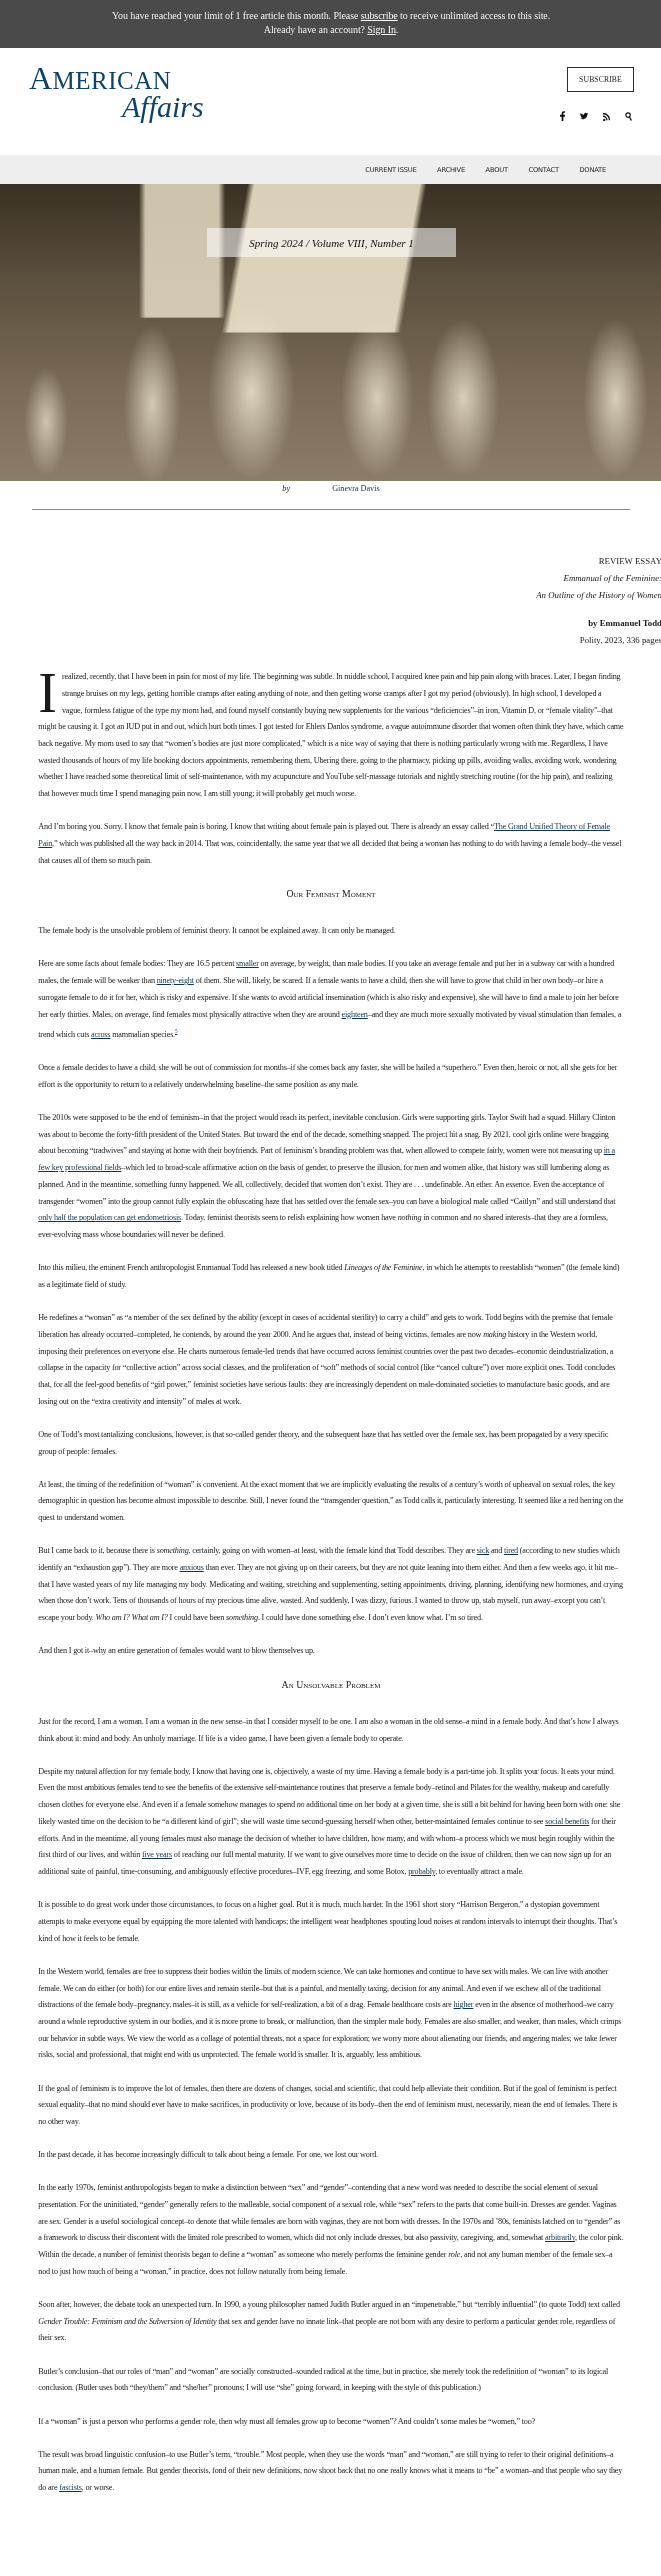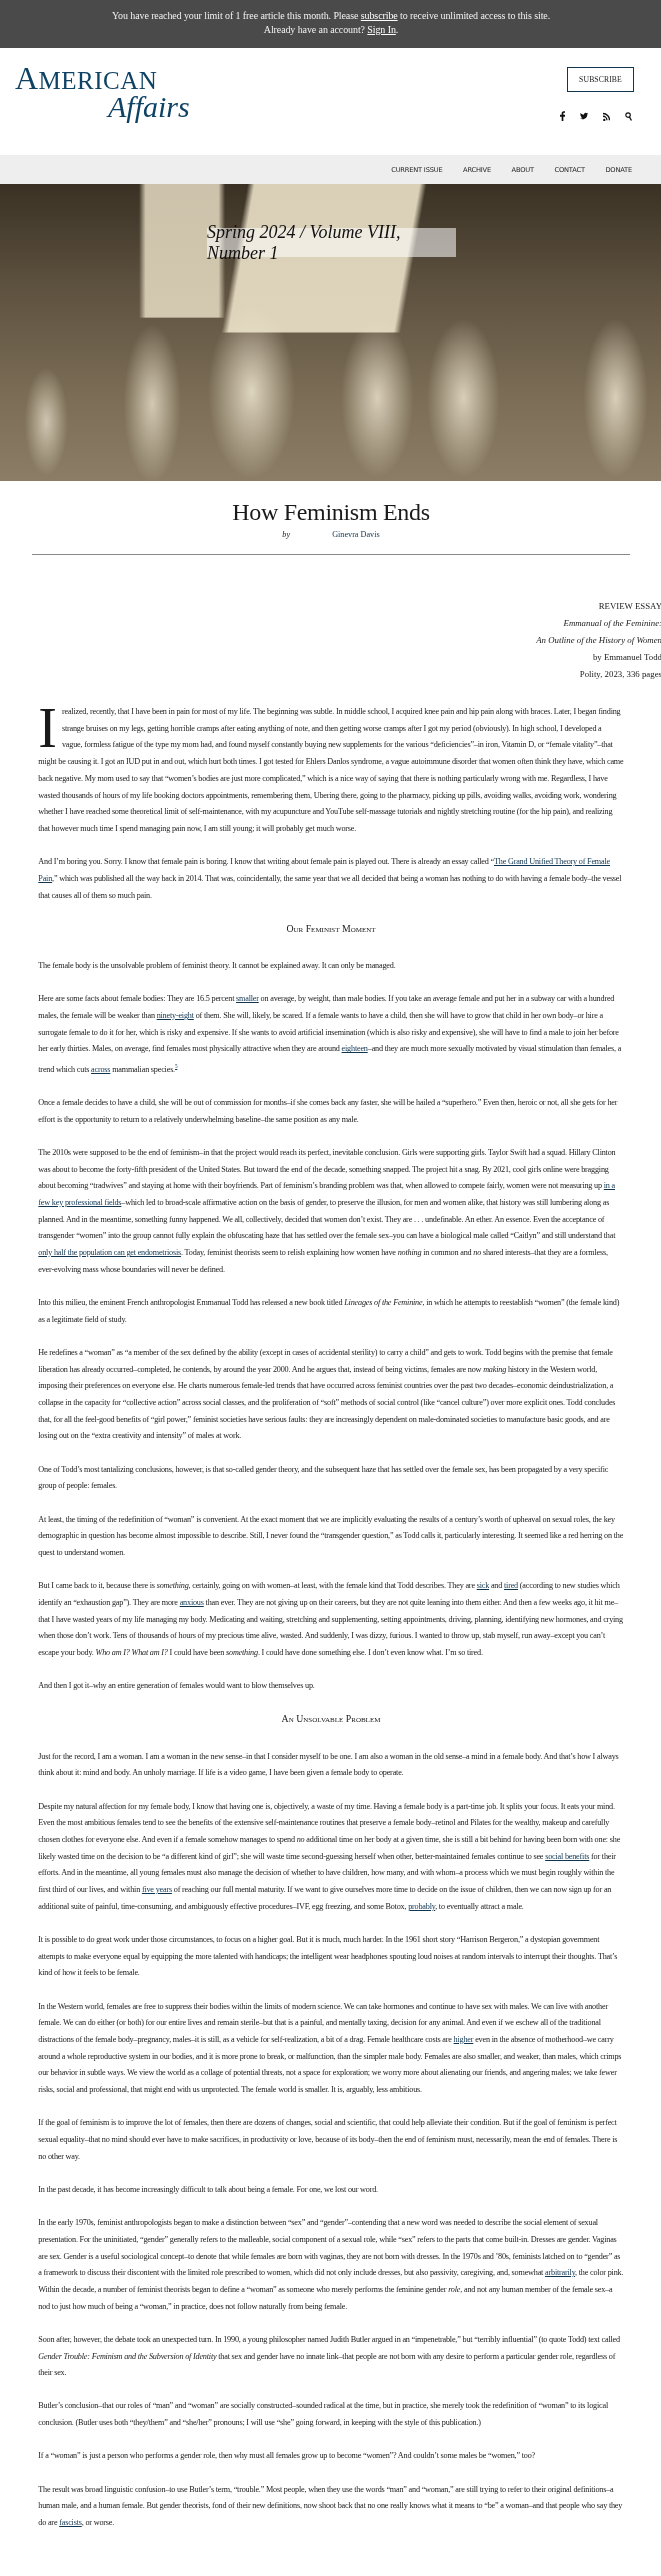--- a/index.html
+++ b/index.html
@@ -5,56 +5,56 @@
   * { box-sizing: border-box; margin: 0; padding: 0; }
   html, body { width: 662px; background: #ffffff; }
   body { font-family: "Liberation Serif", "DejaVu Serif", serif; color: #1a1a1a; height: 3091px; overflow: hidden; }
 
   
   .paywall { height: 48px; background: #4a4a4a; color: #f2f2f2; text-align: center; font-size: 10px; line-height: 14px; padding-top: 8.8px; letter-spacing: -0.1px; }
   .paywall a { color: #ffffff; text-decoration: underline; }
 
   
   .header { position: relative; height: 107px; background: #fff; }
-  .logo { position: absolute; left: 15px; top: 14.4px; color: #0f4366; line-height: 1; }
+  .logo { position: absolute; left: 29px; top: 14.4px; color: #0f4366; line-height: 1; }
   .logo .l1 { font-size: 32px; letter-spacing: 0.5px; font-family: "Liberation Serif", serif; display: block; }
   .logo .l1 .small { font-size: 25px; }
   .logo .l2 { font-size: 30px; font-style: italic; display: block; margin-left: 93px; margin-top: -2.1px; }
   .subscribe-btn { position: absolute; right: 28px; top: 19px; width: 67px; height: 25px; border: 0.5px solid #0f3550; background: #fff; color: #222; font-family: "Liberation Serif", serif; font-size: 7.7px; letter-spacing: 0.1px; display: flex; align-items: center; justify-content: center; cursor: pointer; }
   .social { position: absolute; right: 29px; top: 63px; display: flex; gap: 14px; }
   .social span { width: 8.2px; height: 10.3px; display: flex; align-items: center; justify-content: center; cursor: pointer; }
 
   
-  .nav { height: 29px; background: #eeeeee; display: flex; justify-content: flex-end; align-items: center; padding-right: 30px; gap: 20.6px; }
+  .nav { height: 29px; background: #eeeeee; display: flex; justify-content: flex-end; align-items: center; padding-right: 56px; gap: 20.6px; }
   .nav a { font-family: "DejaVu Sans", sans-serif; font-size: 6.7px; color: #222; text-decoration: none; letter-spacing: -0.2px; }
 
   
   .hero { position: relative; height: 297px; overflow: hidden;
     background:
       radial-gradient(ellipse 62px 124px at 38% 70%, rgba(240,232,210,0.85), transparent 70%),
       radial-gradient(ellipse 52px 113px at 57% 72%, rgba(240,232,210,0.8), transparent 70%),
       radial-gradient(ellipse 52px 113px at 70% 72%, rgba(240,232,210,0.8), transparent 70%),
       radial-gradient(ellipse 46px 113px at 93% 72%, rgba(240,232,210,0.8), transparent 70%),
       radial-gradient(ellipse 41px 113px at 23% 74%, rgba(240,232,210,0.75), transparent 70%),
       radial-gradient(ellipse 31px 77px at 7% 80%, rgba(240,232,210,0.7), transparent 70%),
       linear-gradient(100deg, transparent 36%, rgba(235,225,200,0.9) 37%, rgba(235,225,200,0.9) 61%, transparent 62%) 0 0 / 100% 50% no-repeat,
       linear-gradient(90deg, transparent 21%, rgba(230,220,195,0.85) 22%, rgba(230,220,195,0.85) 33%, transparent 34%) 0 0 / 100% 45% no-repeat,
       linear-gradient(180deg, #3a3124 0%, #5e5240 35%, #7a6c55 70%, #8c7e66 100%);
   }
-  .hero-label { position: absolute; left: 207px; top: 44px; width: 249px; height: 29px; background: rgba(255,255,255,0.55); display: flex; align-items: center; justify-content: center; font-style: italic; font-size: 18px; color: #111; }
+  .hero-label { position: absolute; left: 207px; top: 44px; width: 249px; height: 29px; background: rgba(255,255,255,0.55); display: flex; align-items: center; justify-content: center; font-style: italic; font-size: 11px; color: #111; }
 
   
   .title-block { text-align: center; }
   .title { font-size: 24px; font-weight: normal; margin-top: 17px; line-height: 1.2; letter-spacing: -0.3px; }
   .byline { font-size: 8.2px; margin-top: 3.1px; color: #0f3550; }
   .byline i { color: #1a1a1a; text-align: center; }
   .divider { width: 598px; margin: 15.5px auto 0; border: 0; border-top: 0.8px solid #888; }
 
   .review { text-align: right; margin-top: 43px; font-size: 8.8px; line-height: 17px; }
-  .review .bold { font-weight: normal; }
+  .review .bold { font-weight: bold; margin-top: 11px; }
 
   
   .article { width: 603px; margin: 20.6px auto 0; padding: 0 8.8px; font-size: 8.2px; line-height: 16.7px; letter-spacing: -0.2px; }
   .article p { margin-bottom: 16.5px; }
   .article a { color: #0f3550; text-decoration: underline; }
   .dropcap { float: left; font-size: 56px; line-height: 45px; padding-right: 5.2px; margin-top: 2.1px; }
   .article h3 { text-align: center; font-size: 9.8px; font-weight: normal; font-variant: small-caps; margin: 12.4px 0 20.6px; letter-spacing: 0; }
   sup { font-size: 5.2px; }
 </style>
 </head>
@@ -107,21 +107,20 @@
   <a href="#">ABOUT</a>
   <a href="#">CONTACT</a>
   <a href="#">DONATE</a>
 </nav>
 
 <div class="hero">
   <a href="#" class="hero-label" style="text-decoration:none;">Spring 2024 / Volume VIII, Number 1</a>
 </div>
 
 <div class="title-block">
-  <h1 class="title">How Feminism Ends</h1>
   <div class="byline">
     <i>by</i>
     <a href="#" style="color:#0f3550;text-decoration:none;padding-left:40px;">Ginevra Davis</a>
   </div>
   <hr class="divider">
   <div class="review">
     <div>REVIEW ESSAY</div>
     <div style="font-style:italic;">Emmanual of the Feminine:</div>
     <div style="font-style:italic;">An Outline of the History of Women</div>
     <div class="bold">by Emmanuel Todd</div>

